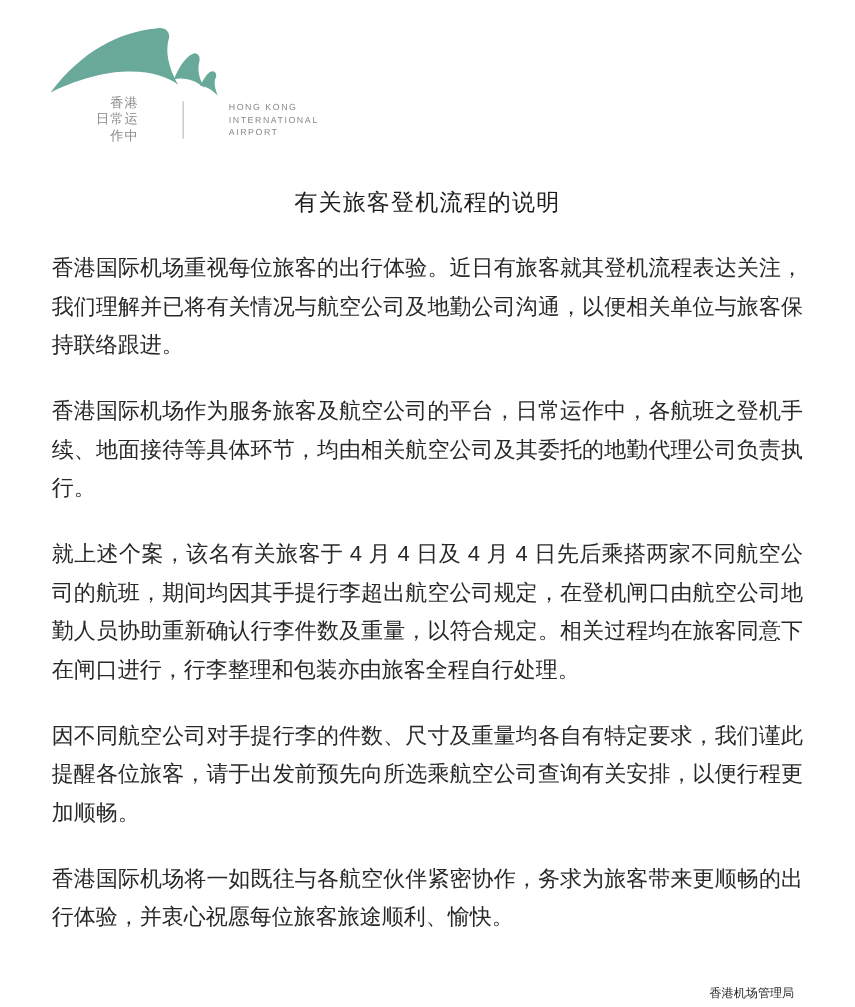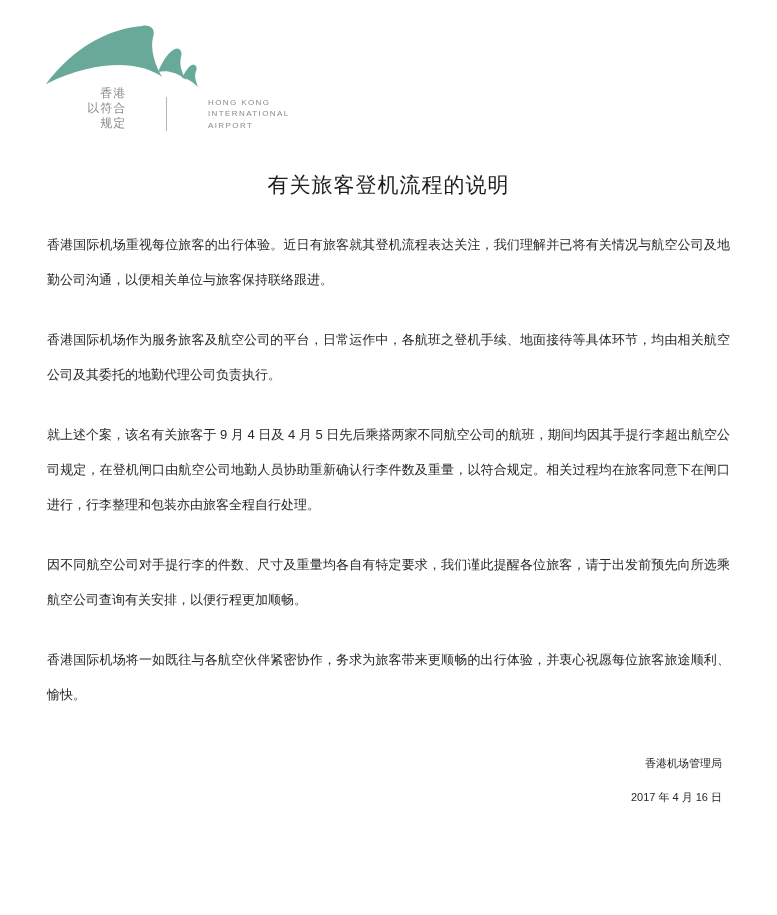--- a/index.html
+++ b/index.html
@@ -11,21 +11,21 @@
   .page {
     position: relative;
     width: 777px; height: 915px;
     background: #ffffff;
     overflow: hidden;
   }
 
   
   .logo { position: absolute; left: 0; top: 0; width: 260px; height: 140px; }
   .swoosh { position: absolute; left: 46px; top: 25px; }
-  .logo-text { position: absolute; left: 76px; top: 86px; display: flex; align-items: flex-end; gap: 35px; }
+  .logo-text { position: absolute; left: 76px; top: 86px; display: flex; align-items: center; gap: 35px; }
   .logo-zh {
     text-align: right;
     font-size: 12px; line-height: 15px;
     color: #8a8a8a; letter-spacing: 1px;
     min-width: 50px;
   }
   .logo-divider {
     width: 1px; height: 34px;
     background: #b5b5b5;
     margin: 1px 6px 0 5px;
@@ -42,21 +42,21 @@
     margin: 0;
     padding-top: 173px;
     text-align: center;
     font-size: 21px; line-height: 24px;
     font-weight: normal;
     letter-spacing: 1px;
     color: #1d1d1d;
   }
   .content {
     padding: 30px 47px 0 47px;
-    font-size: 13px;
+    font-size: 20px;
     line-height: 35px;
     color: #282828;
     text-align: justify;
   }
   .content p { margin: 0 0 25px 0; }
   .signature {
     margin-top: 34px;
     padding-right: 55px;
     text-align: right;
     font-size: 11px;
@@ -86,37 +86,37 @@
 
       <path fill="#68a99a" d="M 136 53
                C 140 45, 143 41, 146 40
                C 149 39, 152 42, 150 46
                C 148 51, 150 57, 152 62
                C 146 56, 140 53, 136 53 Z"></path>
     </svg>
     <div class="logo-text">
       <div class="logo-zh">
         <div>香港</div>
-        <div>以符合规定</div>
+        <div>日常运作中</div>
       </div>
       <div class="logo-divider"></div>
       <div class="logo-en">
         <div>HONG KONG</div>
         <div>INTERNATIONAL</div>
         <div>AIRPORT</div>
       </div>
     </div>
   </div>
 
   <h1 class="title">有关旅客登机流程的说明</h1>
 
   <div class="content">
     <p>香港国际机场重视每位旅客的出行体验。近日有旅客就其登机流程表达关注，我们理解并已将有关情况与航空公司及地勤公司沟通，以便相关单位与旅客保持联络跟进。</p>
     <p>香港国际机场作为服务旅客及航空公司的平台，日常运作中，各航班之登机手续、地面接待等具体环节，均由相关航空公司及其委托的地勤代理公司负责执行。</p>
-    <p>就上述个案，该名有关旅客于 9 月 4 日及 4 月 5 日先后乘搭两家不同航空公司的航班，期间均因其手提行李超出航空公司规定，在登机闸口由航空公司地勤人员协助重新确认行李件数及重量，以符合规定。相关过程均在旅客同意下在闸口进行，行李整理和包装亦由旅客全程自行处理。</p>
+    <p>就上述个案，该名有关旅客于 4 月 4 日及 4 月 4 日先后乘搭两家不同航空公司的航班，期间均因其手提行李超出航空公司规定，在登机闸口由航空公司地勤人员协助重新确认行李件数及重量，以符合规定。相关过程均在旅客同意下在闸口进行，行李整理和包装亦由旅客全程自行处理。</p>
     <p>因不同航空公司对手提行李的件数、尺寸及重量均各自有特定要求，我们谨此提醒各位旅客，请于出发前预先向所选乘航空公司查询有关安排，以便行程更加顺畅。</p>
     <p>香港国际机场将一如既往与各航空伙伴紧密协作，务求为旅客带来更顺畅的出行体验，并衷心祝愿每位旅客旅途顺利、愉快。</p>
   </div>
 
   <div class="signature">
     <div>香港机场管理局</div>
     <div>2017 年 4 月 16 日</div>
   </div>
 
 </div>

